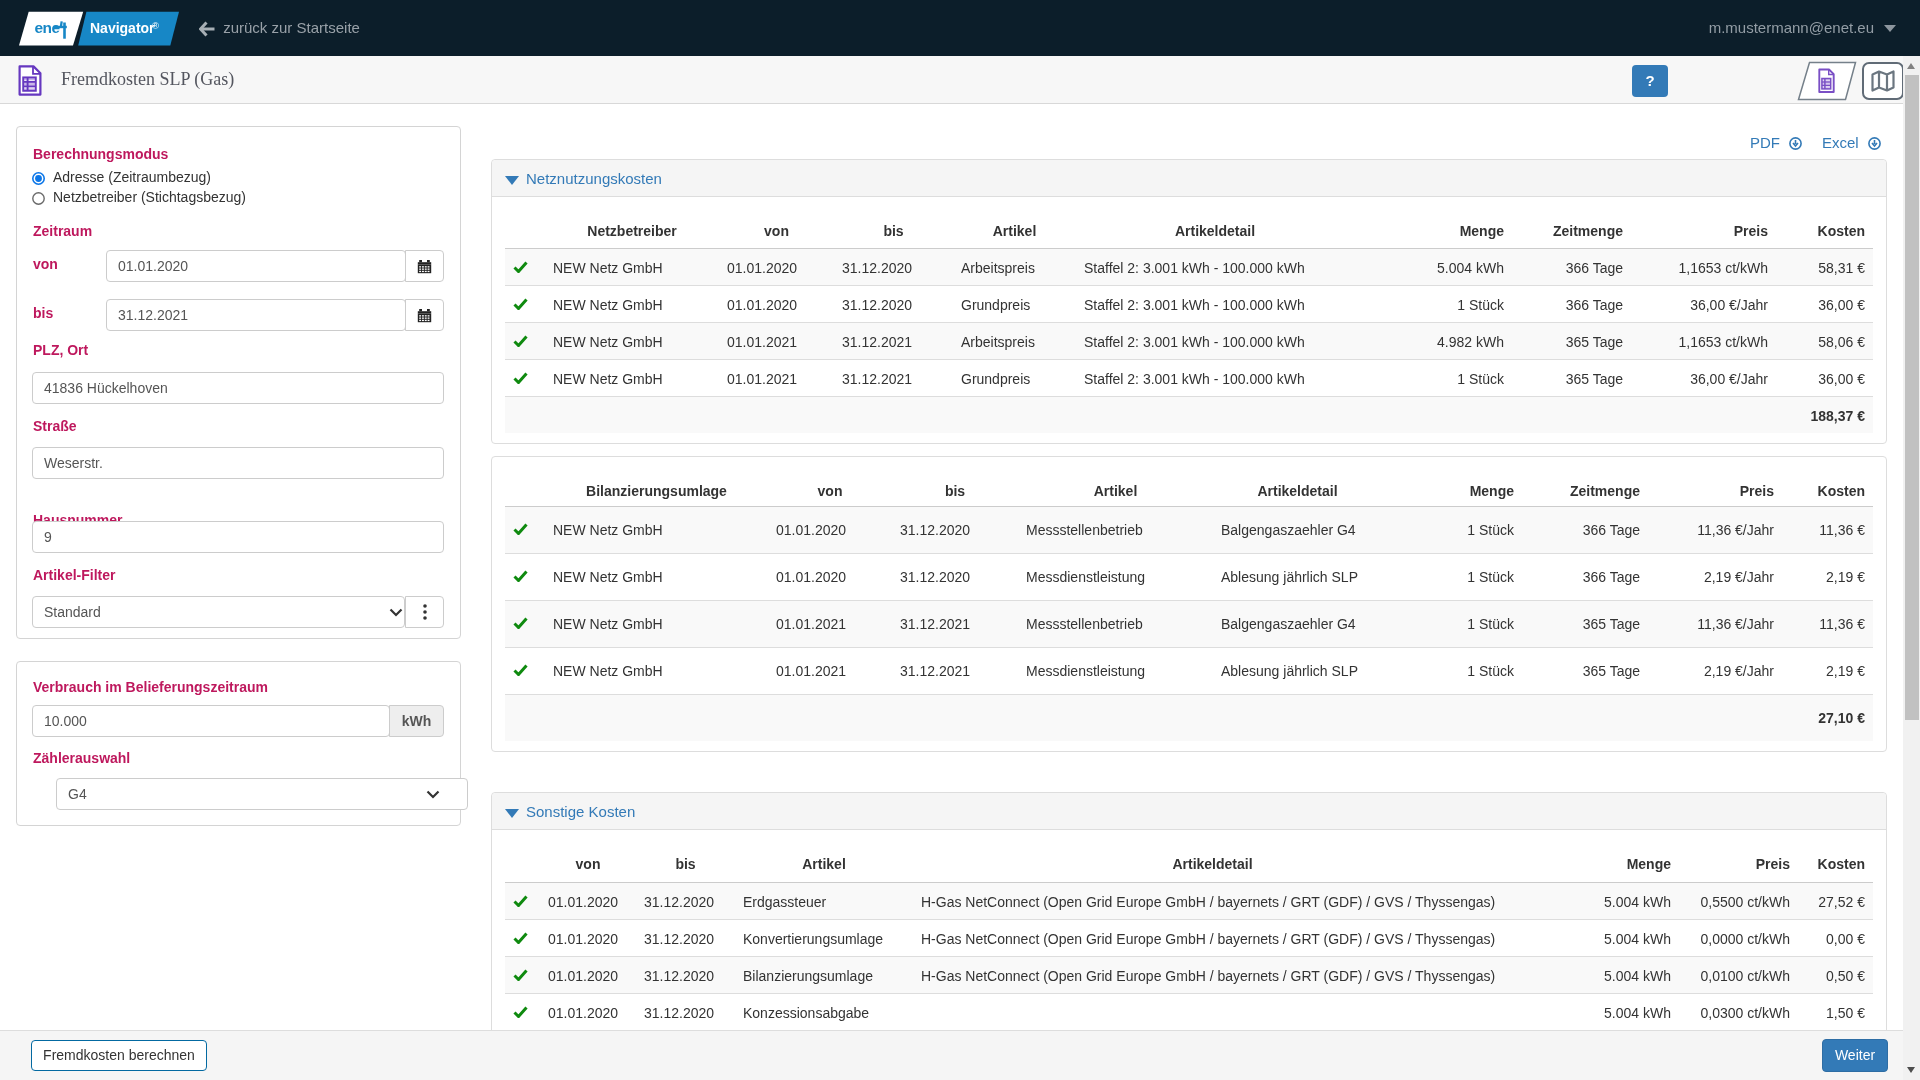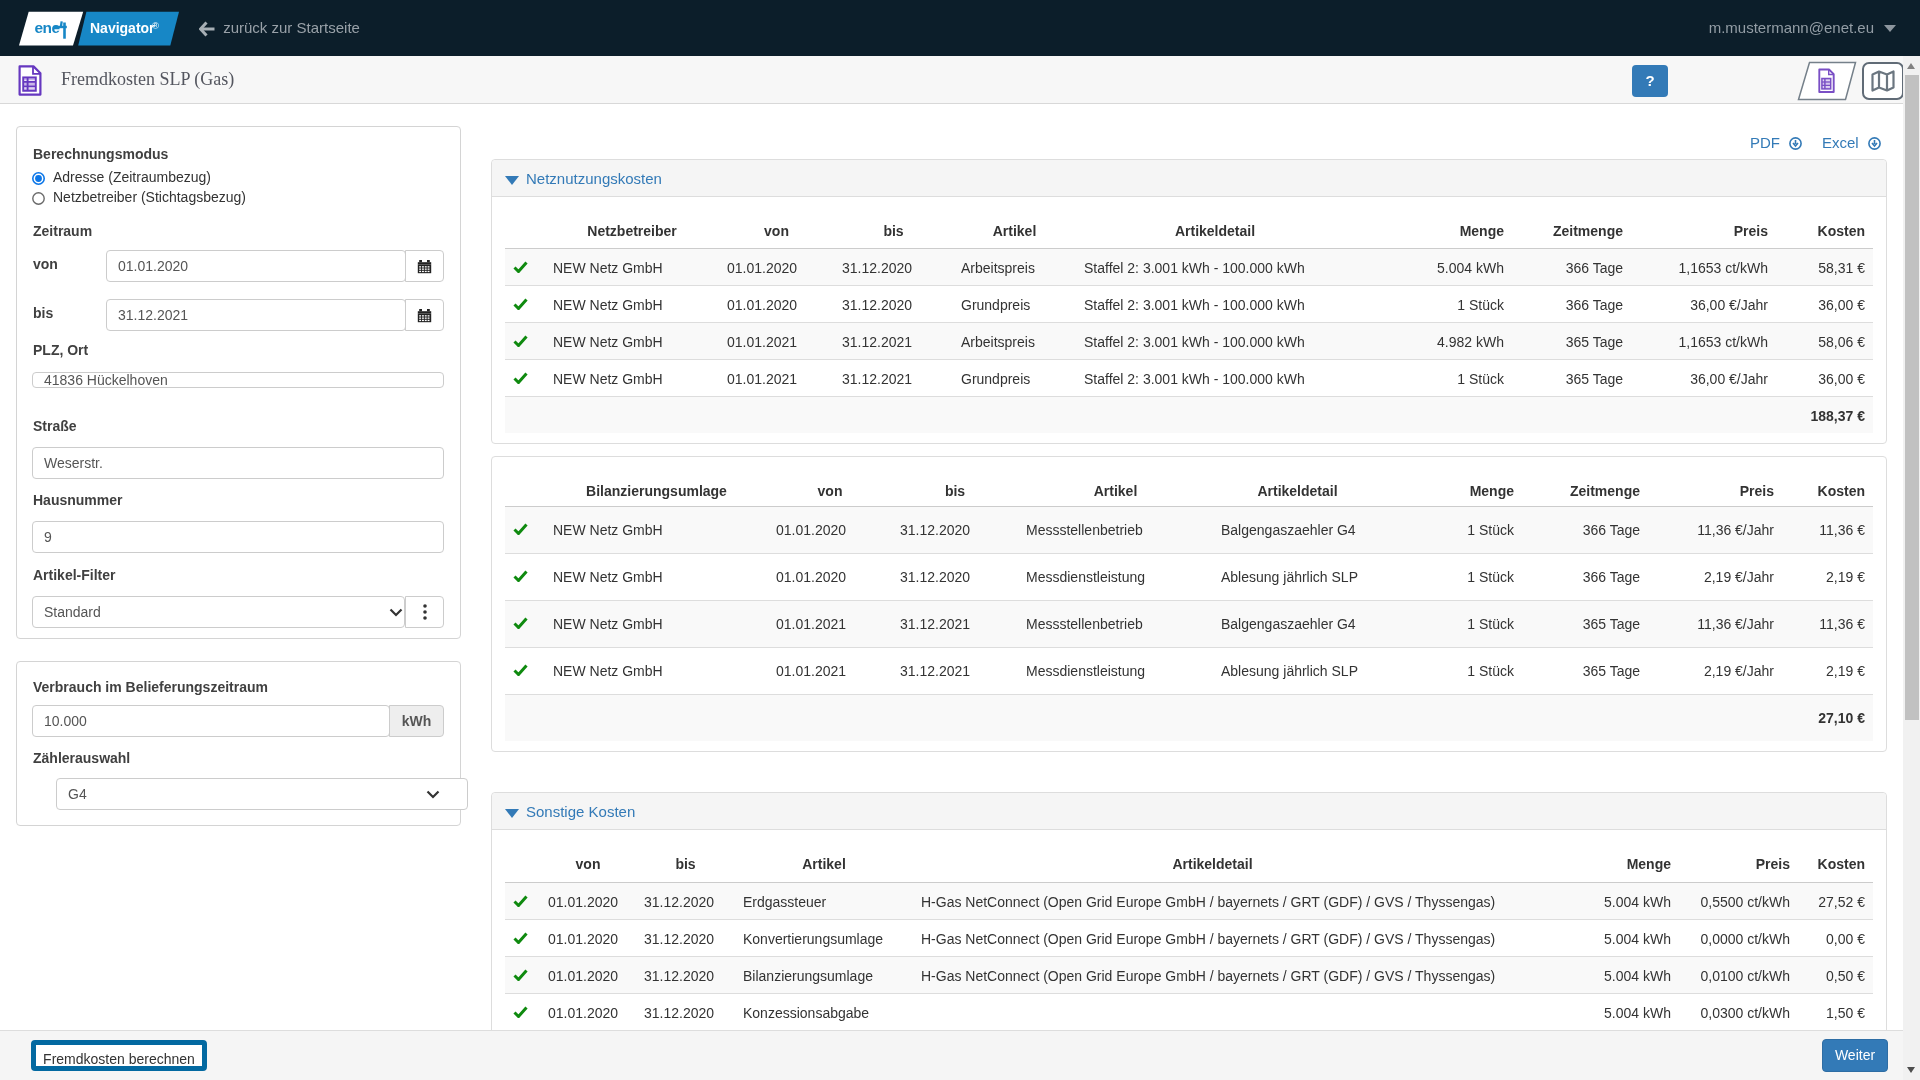--- a/index.html
+++ b/index.html
@@ -23,21 +23,21 @@
 
 .sb { position:absolute; left:1903px; top:56px; width:17px; height:1024px; background:#f1f1f1; }
 .sb .thumb { position:absolute; left:1.5px; top:19px; width:14px; height:645px; background:#c1c1c1; }
 .sb .up { position:absolute; left:4px; top:7px; width:0; height:0; border-left:4.5px solid transparent; border-right:4.5px solid transparent; border-bottom:6px solid #828282; }
 .sb .down { position:absolute; left:4px; bottom:7px; width:0; height:0; border-left:4.5px solid transparent; border-right:4.5px solid transparent; border-top:6px solid #4d4d4d; }
 
 
 .card { position:absolute; left:16px; width:445px; background:#fff; border:1px solid #d4d4d4; border-radius:4px; }
 .card1 { top:126px; height:513px; }
 .card2 { top:661px; height:165px; }
-.lbl { position:absolute; left:16px; font-weight:bold; color:#404040; font-size:14px; }
+.lbl { position:absolute; left:16px; font-weight:bold; color:#be185d; font-size:14px; }
 .inp { position:absolute; border:1px solid #ccc; border-radius:4px; background:#fff; color:#555; font-size:14px; padding-left:11px; display:flex; align-items:center; }
 .radio { position:absolute; width:13px; height:13px; }
 .radiolbl { position:absolute; font-size:14px; color:#333; }
 .addonbtn { position:absolute; border:1px solid #ccc; background:#fff; border-radius:0 4px 4px 0; display:flex; align-items:center; justify-content:center; }
 .addongray { position:absolute; border:1px solid #ccc; background:#eee; color:#555; border-radius:0 4px 4px 0; display:flex; align-items:center; justify-content:center; font-size:14px;font-weight:bold; }
 .chev { position:absolute; }
 
 
 .links { position:absolute; top:134px; font-size:15px; color:#337ab7; }
 .panel { position:absolute; left:491px; width:1396px; background:#fff; border:1px solid #ddd; border-radius:4px; }
@@ -54,21 +54,21 @@
 .t1 thead th { height:51px; padding-bottom:9px; }
 .t1 tbody td { height:37px; padding-top:2px; }
 .t2 thead th { height:49px; padding-bottom:7px; }
 .t2 tbody td { height:47px; }
 .t3 thead th { height:52px; padding-bottom:10px; }
 .t3 tbody td { height:37px; padding-top:2px; }
 td.total { font-weight:bold; }
 
 
 .footer { position:absolute; left:0; top:1030px; width:1903px; height:50px; background:#f5f5f5; border-top:1px solid #ddd; z-index:40; }
-.btn-default { position:absolute; left:31px; top:9px; width:176px; height:31px; background:#fff; border:5px solid #0369a1; border-radius:4px; font-size:14px; color:#333; text-align:center; line-height:29px; }
+.btn-default { position:absolute; left:31px; top:9px; width:176px; height:31px; background:#fff; border:1px solid #0369a1; border-radius:4px; font-size:14px; color:#333; text-align:center; line-height:29px; }
 .btn-primary { position:absolute; left:1822px; top:8px; width:66px; height:33px; background:#337ab7; border:1px solid #2e6da4; border-radius:4px; font-size:14px; color:#fff; text-align:center; line-height:31px; }
 </style>
 </head>
 <body>
 
 <div class="nav">
   <svg width="220" height="56" style="position:absolute;left:0;top:0">
     <polygon points="28.7,11.8 83.2,11.8 73,45.4 19,45.4" fill="#ffffff"></polygon>
     <polygon points="86.4,11.8 179,11.8 170.3,45.4 78.2,45.4" fill="#1787c6"></polygon>
     <text x="90" y="33" fill="#ffffff" font-size="14" font-weight="bold" font-family="Liberation Sans, sans-serif">Navigator</text>
@@ -191,24 +191,24 @@
           <rect x="10.6" y="9.5" width="1.9" height="1.3"></rect>
           <rect x="2.2" y="11.8" width="1.9" height="1.3"></rect>
           <rect x="5.0" y="11.8" width="1.9" height="1.3"></rect>
           <rect x="7.8" y="11.8" width="1.9" height="1.3"></rect>
           <rect x="10.6" y="11.8" width="1.9" height="1.3"></rect>
         </g>
       </svg>
     </div>
 
   <div class="lbl" style="top:215px">PLZ, Ort</div>
-  <div class="inp" style="left:15px; top:245px; width:412px; height:16px;text-align:right;">41836 Hückelhoven</div>
+  <div class="inp" style="left:15px; top:245px; width:412px; height:32px;text-align:right;">41836 Hückelhoven</div>
   <div class="lbl" style="top:291px">Straße</div>
   <div class="inp" style="left:15px; top:320px; width:412px; height:32px;">Weserstr.</div>
-  <div class="lbl" style="top:365px">Hausnummer</div>
+  <div class="lbl" style="top:385px">Hausnummer</div>
   <div class="inp" style="left:15px; top:394px; width:412px; height:32px;">9</div>
   <div class="lbl" style="top:440px">Artikel-Filter</div>
   <div class="inp" style="left:15px; top:469px; width:373px; height:32px;">Standard</div>
   <svg class="chev" style="left:372px; top:481px" width="14" height="9" viewBox="0 0 14 9">
       <path d="M1.5 1.5 L7 7 L12.5 1.5" stroke="#333" stroke-width="2.2" fill="none"></path>
     </svg>
   <div class="addonbtn" style="left:388px; top:469px; width:39px; height:32px;">
       <svg width="4" height="16" viewBox="0 0 4 16">
         <circle cx="2" cy="2" r="1.8" fill="#333"></circle>
         <circle cx="2" cy="8" r="1.8" fill="#333"></circle>

